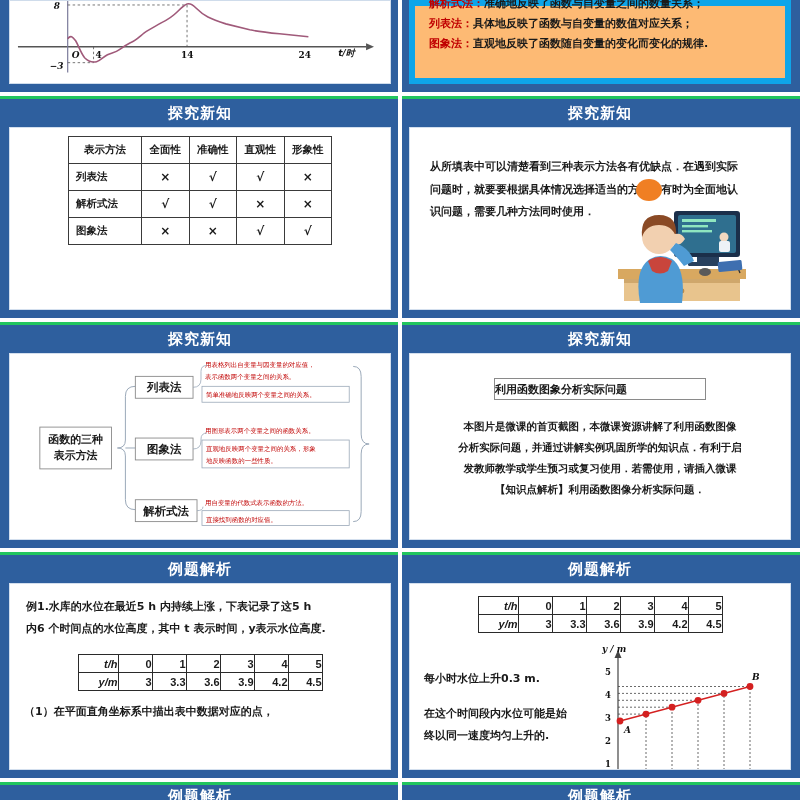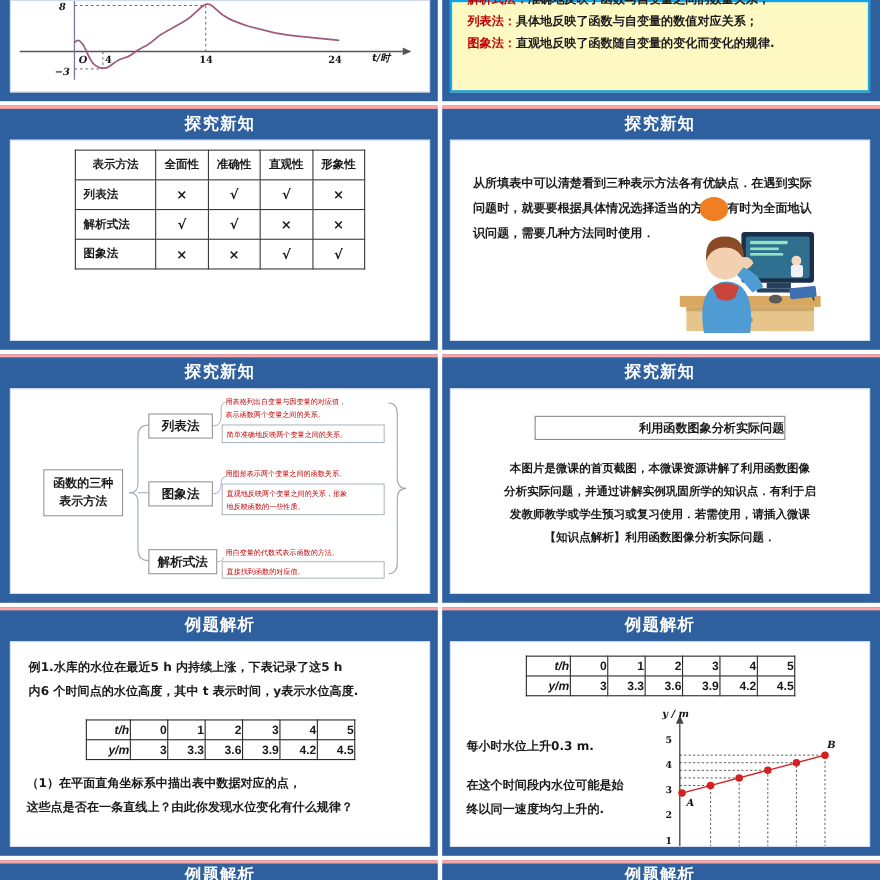--- a/index.html
+++ b/index.html
@@ -15,21 +15,21 @@
     background: #ffffff;
   }
 
   
   .slide {
     position: absolute;
     background: #2e5f9e;
     padding: 0;
     overflow: hidden;
   }
-  .slide.edge-top { border-top: 3px solid #fca5a5; }
+  .slide.edge-top { border-top: 3px solid #22c55e; }
   .slide-title {
     height: 28px;
     line-height: 28px;
     text-align: center;
     color: #ffffff;
     font-size: 15px;
     font-weight: bold;
     letter-spacing: 1px;
     background: #2e5f9e;
   }
@@ -53,21 +53,21 @@
   #p1 .frame {
     position: absolute; left: 9px; top: 0; right: 9px; bottom: 8px;
     background: #fff; border: 1px solid #cfdceb;
   }
   .curve-wrap { position: absolute; inset: 0; }
 
   
   #p2 { left: 400px; top: 0; width: 400px; height: 92px; }
   #p2 .frame {
     position: absolute; left: 9px; top: 0; right: 9px; bottom: 8px;
-    background: #fef9c3; border: 2px solid #0ea5e9;
+    background: #fdba74; border: 6px solid #0ea5e9;
     padding: 0 14px;
   }
   .meth-line { font-size: 11px; line-height: 20px; font-weight: bold; white-space: nowrap; }
   .meth-line:first-child { margin-top: -12px; }
   .meth-key { color: #c00000; font-weight: bold; }
 
   
   #p3 { left: 0; top: 96px; width: 400px; height: 222px; }
   .p3-text { padding: 12px 16px 0 16px; font-size: 11px; line-height: 1.9; font-weight: bold; }
   table.cmp {
@@ -93,23 +93,23 @@
   .p4-text { padding: 28px 20px 0 20px; font-size: 11px; line-height: 2.05; font-weight: bold; }
   .illus { position: absolute; right: 38px; bottom: 6px; width: 150px; height: 126px; }
 
   
   #p5 { left: 0; top: 322px; width: 400px; height: 226px; }
 
   
   #p6 { left: 400px; top: 322px; width: 400px; height: 226px; }
   .ml-box {
     margin: 24px auto 0 auto;
-    width: 228px; height: 22px; line-height: 22px;
+    width: 212px; height: 22px; line-height: 22px;
     border: 1px solid #8a8a8a;
-    text-align: right;
+    text-align: left;
     font-size: 11px; font-weight: bold;
   }
   .p6-text { padding: 16px 16px 0 16px; font-size: 10.5px; line-height: 2.0; text-align: center; font-weight: bold; }
 
   
   #p7 { left: 0; top: 552px; width: 400px; height: 226px; }
   .p7-t1 { padding: 12px 16px 0 16px; font-size: 11px; line-height: 2.0; font-weight: bold; }
   table.dat {
     border-collapse: collapse;
     font-size: 11px;
@@ -357,21 +357,20 @@
           <td>3.3</td>
           <td>3.6</td>
           <td>3.9</td>
           <td>4.2</td>
           <td>4.5</td>
         </tr>
       </tbody>
         </table>
       <div class="p7-t2 cn">
         <div>（1）在平面直角坐标系中描出表中数据对应的点，</div>
-        <div>这些点是否在一条直线上？由此你发现水位变化有什么规律？</div>
       </div>
     </div>
   </div>
 
   <div class="slide edge-top" id="p8">
     <div class="slide-title">例题解析</div>
     <div class="slide-body">
       <table class="dat" style="margin:12px auto 0 auto;">
         <tbody>
             <tr>

